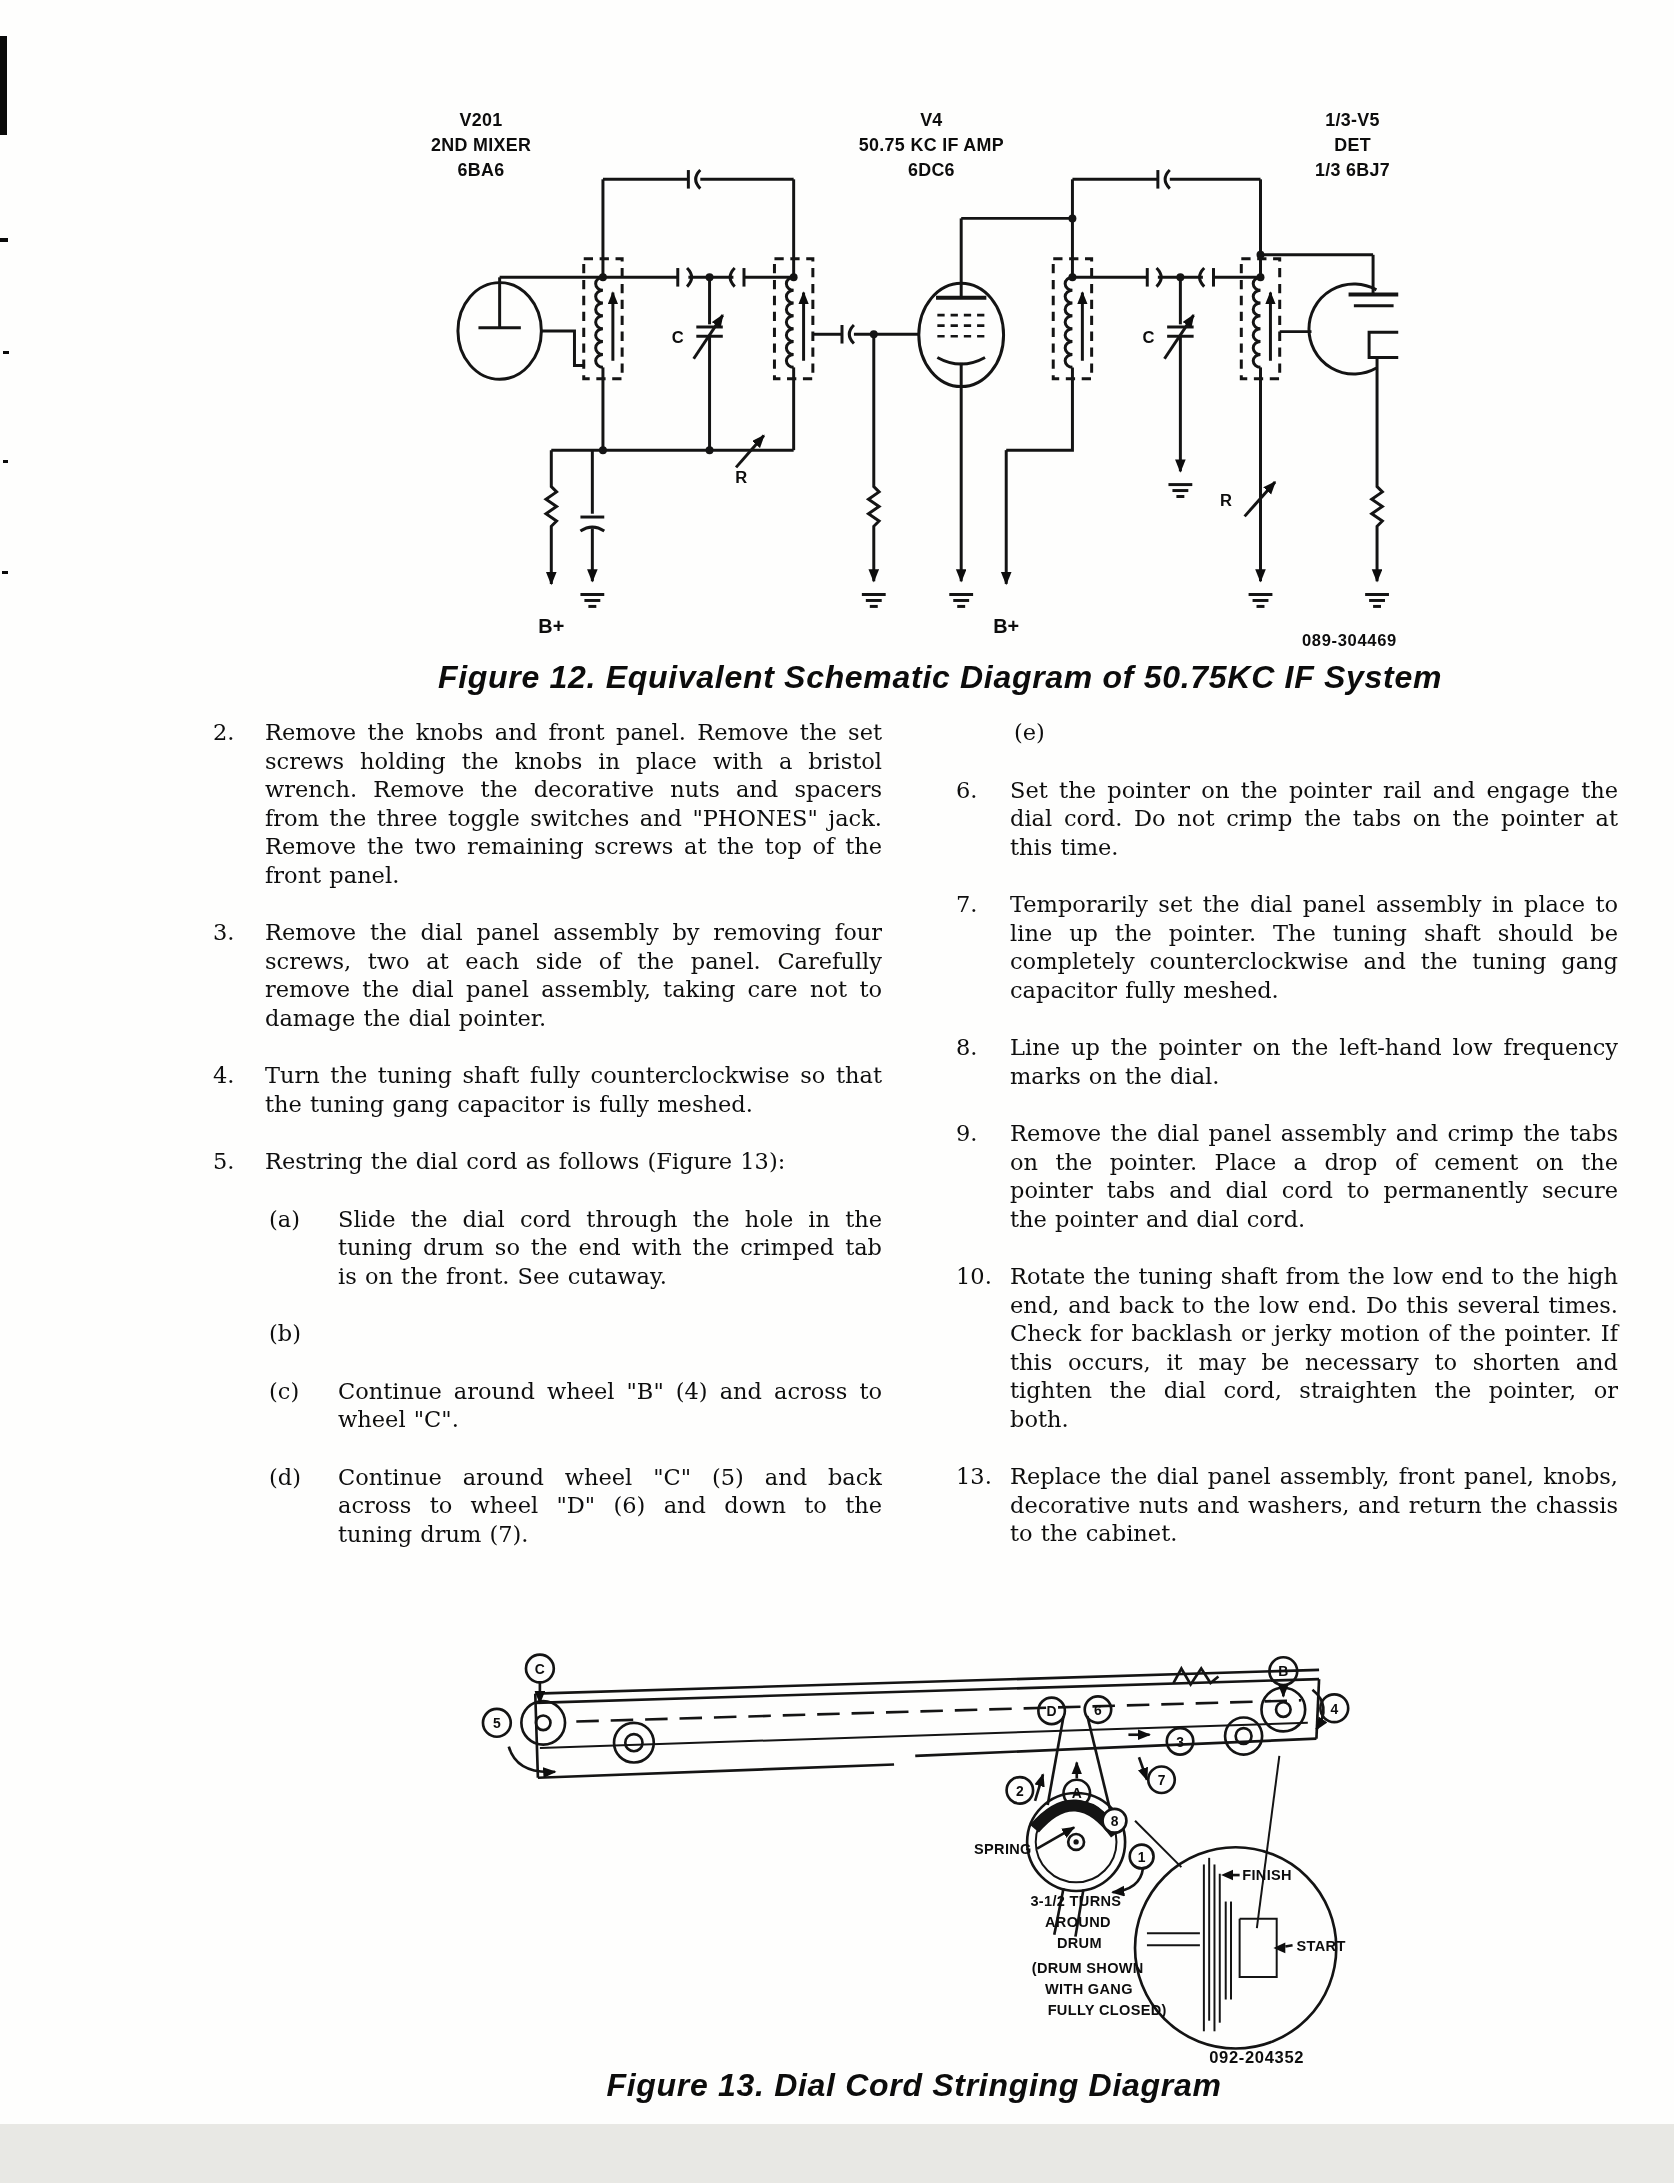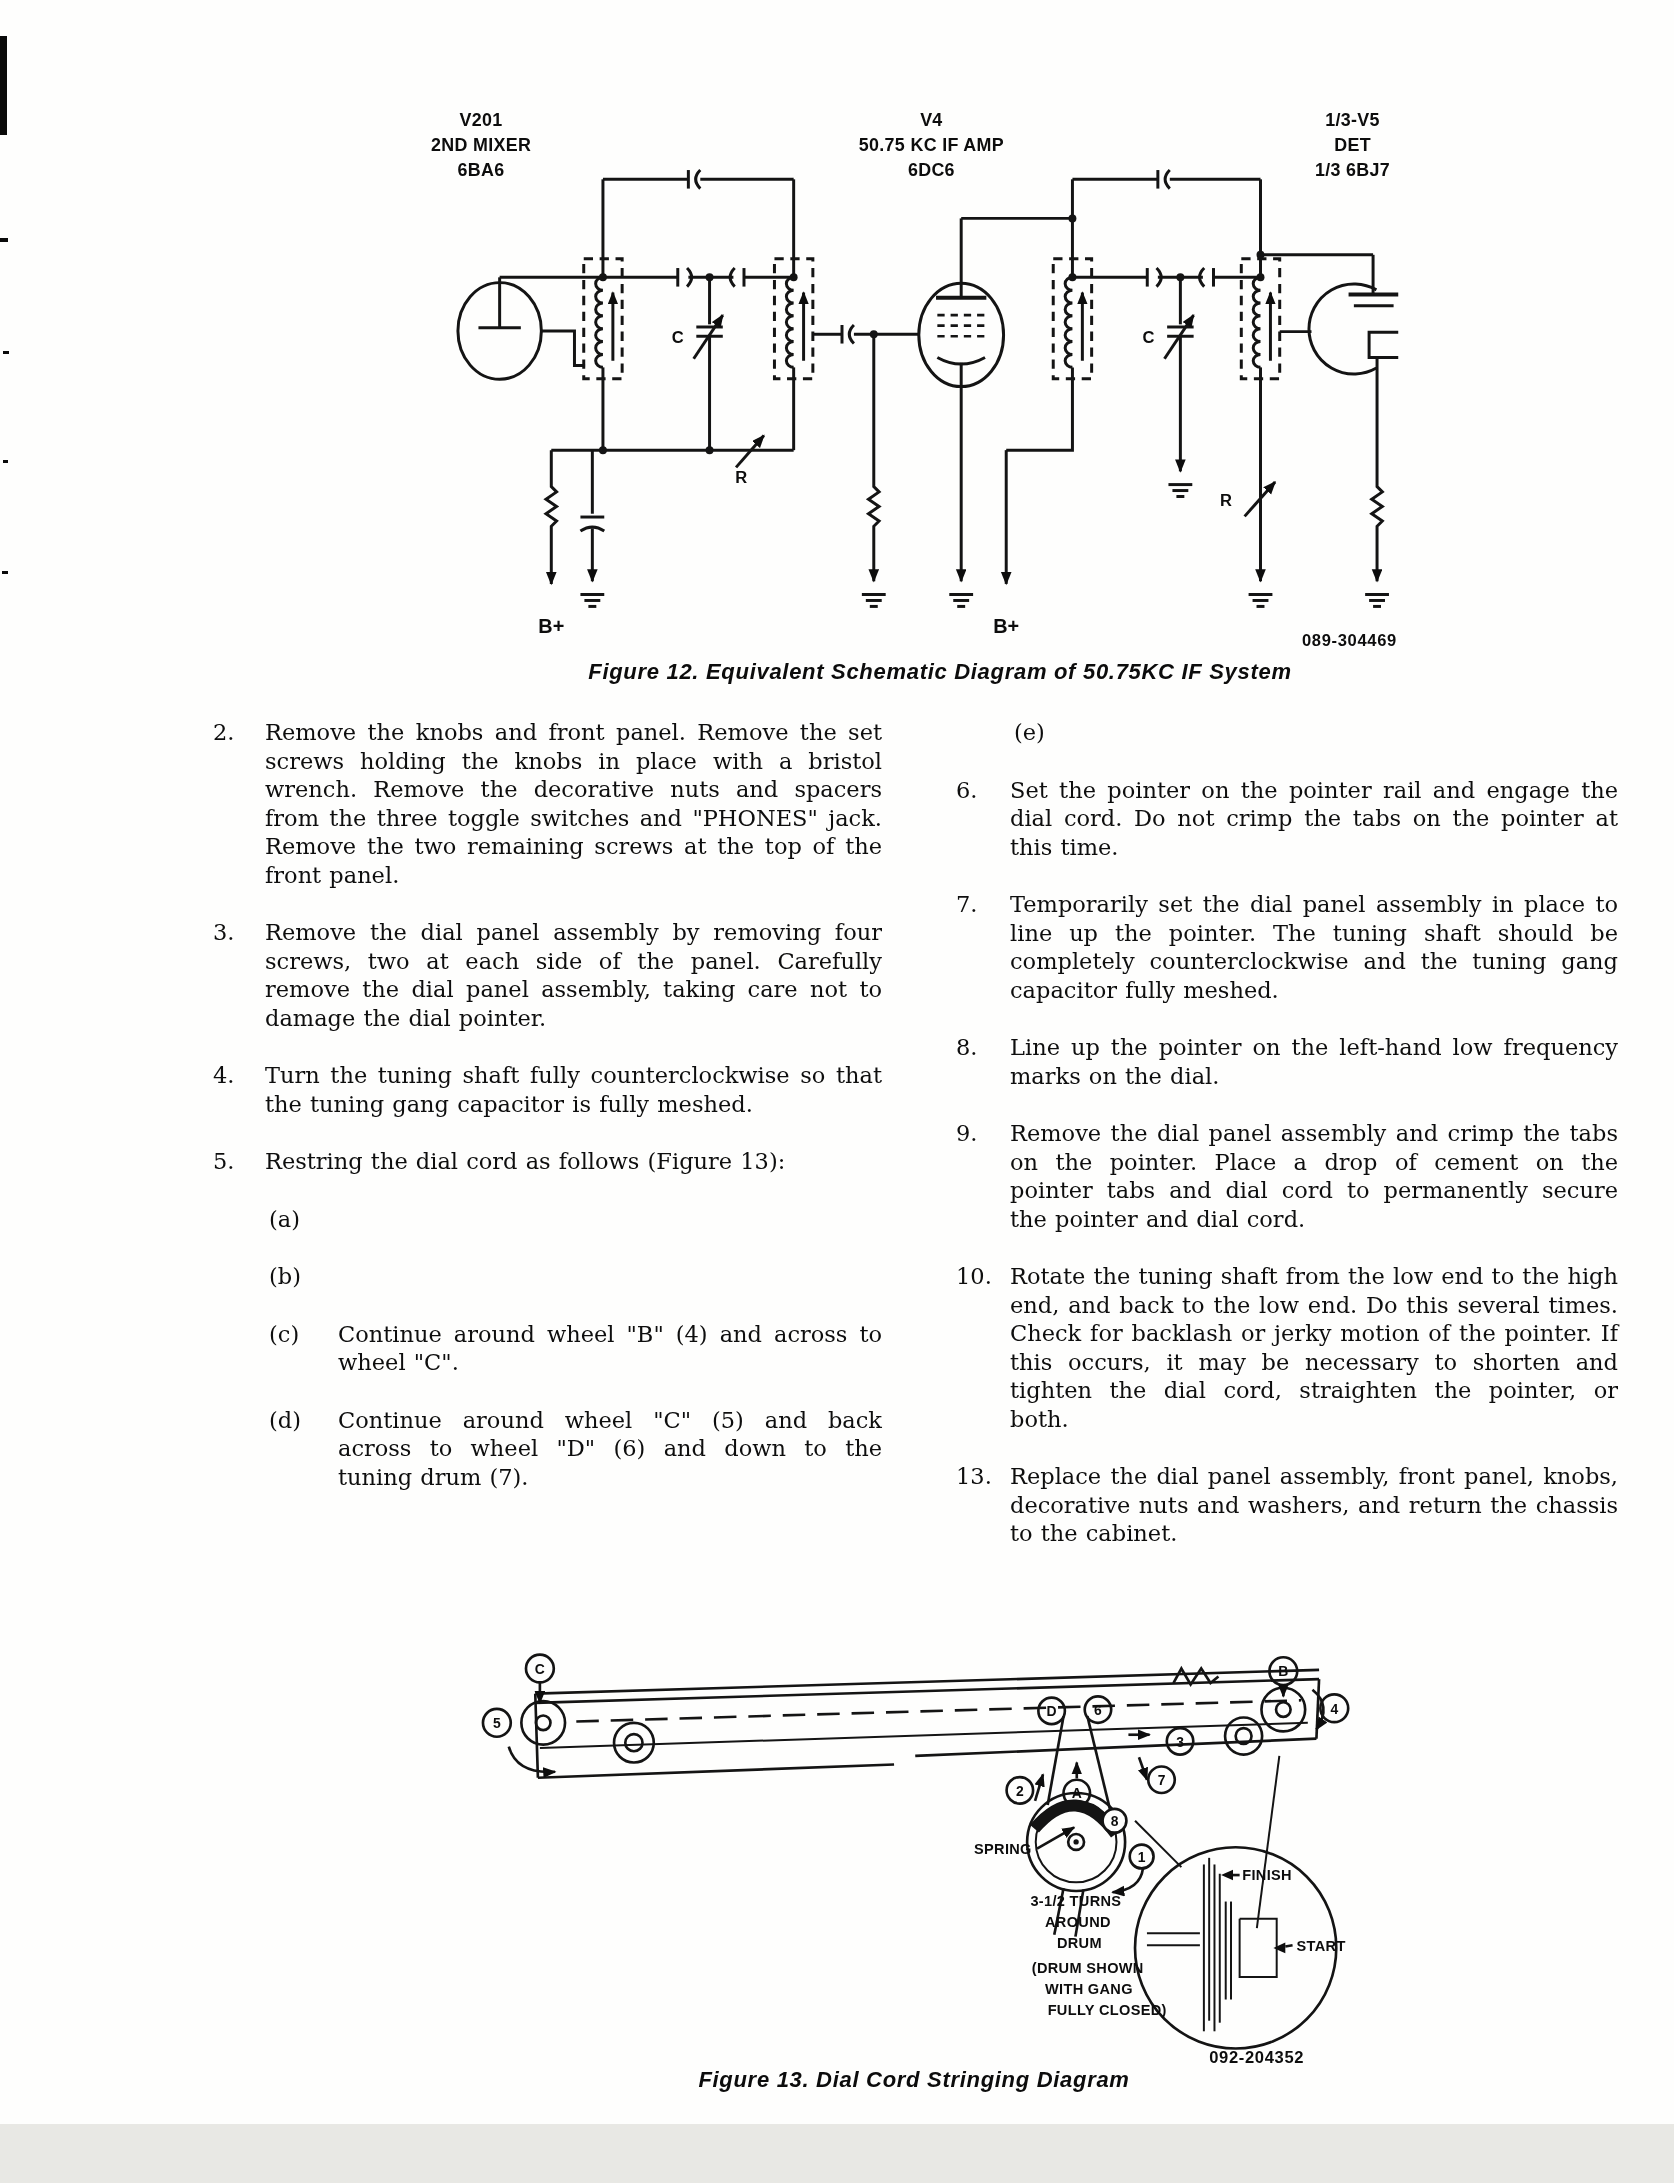--- a/index.html
+++ b/index.html
@@ -15,21 +15,21 @@
   .step .num{flex:none;width:52px;}
   .col-right .step .num{width:54px;}
   .step .txt{flex:1;text-align:justify;}
   .step.sub{padding-left:56px;}
   .step.sub .num{width:69px;}
   .col-right .step.sub{padding-left:58px;}
   .col-right .step.sub .num{width:74px;}
   
   .caption{position:absolute;left:397px;width:1086px;text-align:center;
            font-family:"Liberation Sans", sans-serif;font-style:italic;font-weight:700;
-           font-size:22px;color:#0c0c0c;letter-spacing:0.7px;}
+           font-size:32px;color:#0c0c0c;letter-spacing:0.7px;}
   #cap12{top:659px;}
   #cap13{top:2067px;left:371px;text-align:center;}
   #pageno{position:absolute;left:464px;width:885px;top:2140px;text-align:center;
           font-family:"Liberation Sans", sans-serif;font-style:italic;font-weight:700;font-size:16px;}
   svg{position:absolute;}
   svg text{font-family:"Liberation Sans", sans-serif;font-weight:700;fill:#0d0d0d;}
   .tl{font-size:27px;letter-spacing:.5px;}
   .cl{font-size:25px;}  
   .bp{font-size:30px;}
   .co{font-size:21px;}  
@@ -234,20 +234,21 @@
     <div class="step">
       <span class="num">4.</span>
       <div class="txt">Turn the tuning shaft fully counterclockwise so that the tuning gang capacitor is fully meshed.</div>
     </div>
     <div class="step">
       <span class="num">5.</span>
       <div class="txt">Restring the dial cord as follows (Figure 13):</div>
     </div>
     <div class="step sub">
       <span class="num">(a)</span>
+      <div class="txt">Slide the dial cord through the hole in the tuning drum so the end with the crimped tab is on the front.  See cutaway.</div>
     </div>
     <div class="step sub">
       <span class="num">(b)</span>
     </div>
     <div class="step sub">
       <span class="num">(c)</span>
       <div class="txt">Continue around wheel "B" (4) and across to wheel "C".</div>
     </div>
     <div class="step sub">
       <span class="num">(d)</span>

